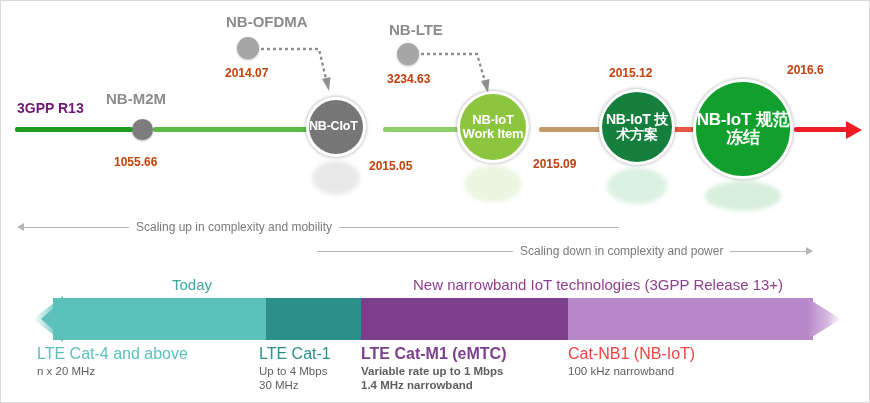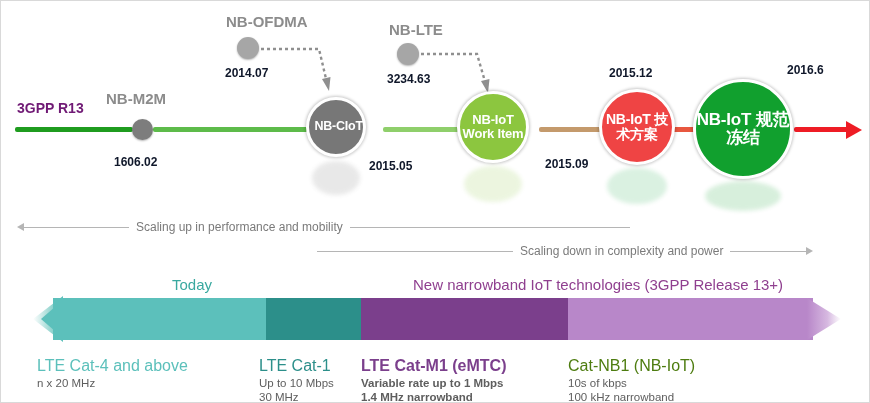--- a/index.html
+++ b/index.html
@@ -20,39 +20,39 @@
 
   
   #timeline{position:absolute;left:0;top:0;width:870px;height:205px;}
 
   .tl-line{position:absolute;height:5px;border-radius:2px;}
   .tl-arrowhead{position:absolute;width:0;height:0;
      border-top:9px solid transparent;border-bottom:9px solid transparent;}
 
   .tl-node{
     position:absolute;border-radius:50%;
-    display:flex;align-items:center;justify-content:flex-end;
+    display:flex;align-items:center;justify-content:flex-start;
     text-align:center;color:#ffffff;font-weight:bold;
     line-height:1.08;letter-spacing:-.2px;
     box-sizing:border-box;
   }
   .tl-node.ring{
     border:3px solid #ffffff;
     box-shadow:0 0 3px 1px rgba(0,0,0,.22);
   }
   .tl-node.plain{box-shadow:0 1px 2px rgba(0,0,0,.30);}
 
   .tl-reflection{
     position:absolute;border-radius:50%;
     opacity:.16;filter:blur(2px);
     pointer-events:none;
   }
 
   .tl-title{position:absolute;font-weight:bold;color:#8c8c8c;white-space:nowrap;}
-  .tl-date{position:absolute;font-weight:bold;color:#0f172a;white-space:nowrap;}
+  .tl-date{position:absolute;font-weight:bold;color:#c2410c;white-space:nowrap;}
   .tl-r13{position:absolute;font-weight:bold;color:#701a75;white-space:nowrap;}
 
   .dotted-arrow{position:absolute;}
 
   
   #scaling{position:absolute;left:0;top:205px;width:870px;height:58px;}
   .sc-row{position:absolute;height:22px;display:flex;align-items:center;}
   .sc-seg{height:1px;background:#b5b5b5;}
   .sc-text{color:#7a7a7a;white-space:nowrap;padding:0 7px;}
   .sc-head{width:0;height:0;border-top:4px solid transparent;border-bottom:4px solid transparent;}
@@ -61,21 +61,21 @@
 
   
   .band-head{position:absolute;white-space:nowrap;}
 
   
   #bar{position:absolute;left:0;top:297px;width:870px;height:42px;}
   .bar-seg{position:absolute;top:0;height:42px;}
   .bar-tip{position:absolute;top:-4px;height:50px;}
 
   
-  .col{position:absolute;margin-top:12px;}
+  .col{position:absolute;}
   .col .hd{font-size:16px;white-space:nowrap;line-height:20px;}
   .col .sub{font-size:11.5px;color:#5e5e5e;line-height:14px;white-space:nowrap;}
 </style>
 </head>
 <body>
 
 <div id="stage">
 
   <div id="timeline">
 
@@ -84,21 +84,21 @@
     <div class="tl-line" style="left:382px;top:126px;width:76px;background:#8fcf6b;"></div>
     <div class="tl-line" style="left:538px;top:126px;width:63px;background:#c49a6c;"></div>
     <div class="tl-line" style="left:668px;top:126px;width:36px;background:#e8573f;"></div>
     <div class="tl-line" style="left:793px;top:126px;width:55px;background:#ee1c25;"></div>
     <div class="tl-arrowhead" style="left:845px;top:119.5px;border-left:16px solid #ee1c25;"></div>
 
     <div class="tl-r13" style="left:16px;top:99px;font-size:14px;">3GPP R13</div>
 
     <div class="tl-title" style="left:105px;top:89px;font-size:15px;">NB-M2M</div>
     <div class="tl-node plain" style="left:131px;top:118px;width:21px;height:21px;background:#7d7d7d;"></div>
-    <div class="tl-date" style="left:113px;top:154px;font-size:12px;">1606.02</div>
+    <div class="tl-date" style="left:113px;top:154px;font-size:12px;">1055.66</div>
 
     <div class="tl-title" style="left:225px;top:12px;font-size:15px;">NB-OFDMA</div>
     <div class="tl-node plain" style="left:236px;top:36px;width:22px;height:22px;background:#a6a6a6;"></div>
     <div class="tl-date" style="left:224px;top:65px;font-size:12px;">2014.07</div>
     <svg class="dotted-arrow" style="left:258px;top:38px;" width="86" height="56" viewBox="0 0 86 56">
       <path d="M2,10 L60,10 L68,44" fill="none" stroke="#8f8f8f" stroke-width="2.4" stroke-dasharray="3,3" stroke-linecap="butt"></path>
       <path d="M63,40 L70,52 L71.5,38 Z" fill="#8f8f8f"></path>
     </svg>
 
     <div class="tl-node ring" style="left:305px;top:96px;width:60px;height:60px;background:#777777;font-size:12.5px;">
@@ -112,41 +112,41 @@
     <div class="tl-date" style="left:386px;top:71px;font-size:12px;">3234.63</div>
     <svg class="dotted-arrow" style="left:418px;top:44px;" width="86" height="52" viewBox="0 0 86 52">
       <path d="M2,9 L58,9 L67,40" fill="none" stroke="#8f8f8f" stroke-width="2.4" stroke-dasharray="3,3" stroke-linecap="butt"></path>
       <path d="M62,36 L69,48 L70.5,34 Z" fill="#8f8f8f"></path>
     </svg>
 
     <div class="tl-node ring" style="left:456px;top:90px;width:72px;height:72px;background:#8cc63f;font-size:13px;">
       <span>NB-IoT Work Item</span>
     </div>
     <div class="tl-reflection" style="left:463px;top:165px;width:58px;height:36px;background:#8cc63f;"></div>
-    <div class="tl-date" style="left:532px;top:156px;font-size:12px;margin-left:12px;">2015.09</div>
+    <div class="tl-date" style="left:532px;top:156px;font-size:12px;">2015.09</div>
 
     <div class="tl-date" style="left:608px;top:65px;font-size:12px;">2015.12</div>
-    <div class="tl-node ring" style="left:598px;top:88px;width:76px;height:76px;background:#ef4444;font-size:14px;">
+    <div class="tl-node ring" style="left:598px;top:88px;width:76px;height:76px;background:#15803d;font-size:14px;">
       <span>NB-IoT 技术方案</span>
     </div>
     <div class="tl-reflection" style="left:606px;top:167px;width:60px;height:36px;background:#1faa4b;"></div>
 
     <div class="tl-date" style="left:786px;top:62px;font-size:12px;">2016.6</div>
     <div class="tl-node ring" style="left:692px;top:78px;width:100px;height:100px;background:#11a02e;font-size:17px;">
       <span>NB-IoT 规范冻结</span>
     </div>
     <div class="tl-reflection" style="left:704px;top:180px;width:76px;height:30px;background:#11a02e;"></div>
   </div>
 
   <div id="scaling">
 
     <div class="sc-row" style="left:16px;top:10px;">
       <div class="sc-head left"></div>
       <div class="sc-seg" style="width:105px;"></div>
-      <div class="sc-text" style="font-size:12px;">Scaling up in performance and mobility</div>
+      <div class="sc-text" style="font-size:12px;">Scaling up in complexity and mobility</div>
       <div class="sc-seg" style="width:280px;"></div>
     </div>
 
     <div class="sc-row" style="left:316px;top:34px;">
       <div class="sc-seg" style="width:196px;"></div>
       <div class="sc-text" style="font-size:12px;">Scaling down in complexity and power</div>
       <div class="sc-seg" style="width:76px;"></div>
       <div class="sc-head right"></div>
     </div>
   </div>
@@ -185,29 +185,28 @@
     </svg>
   </div>
 
   <div class="col" style="left:36px;top:343px;">
     <div class="hd" style="color:#5cc0bb;">LTE Cat-4 and above</div>
     <div class="sub">n x 20 MHz</div>
   </div>
 
   <div class="col" style="left:258px;top:343px;">
     <div class="hd" style="color:#2c8f8a;">LTE Cat-1</div>
-    <div class="sub">Up to 10 Mbps</div>
+    <div class="sub">Up to 4 Mbps</div>
     <div class="sub">30 MHz</div>
   </div>
 
   <div class="col" style="left:360px;top:343px;font-weight:bold;">
     <div class="hd" style="color:#7b3f8c;">LTE Cat-M1 (eMTC)</div>
     <div class="sub">Variable rate up to 1 Mbps</div>
     <div class="sub">1.4 MHz narrowband</div>
   </div>
 
   <div class="col" style="left:567px;top:343px;">
-    <div class="hd" style="color:#4d7c0f;">Cat-NB1 (NB-IoT)</div>
-    <div class="sub">10s of kbps</div>
+    <div class="hd" style="color:#ef4444;">Cat-NB1 (NB-IoT)</div>
     <div class="sub">100 kHz narrowband</div>
   </div>
 
 </div>
 
 </body></html>

